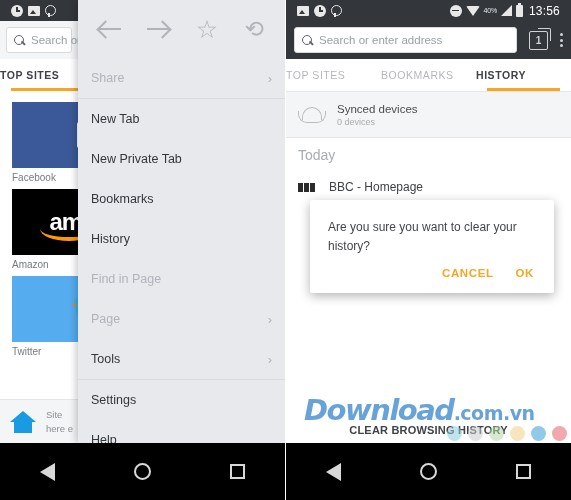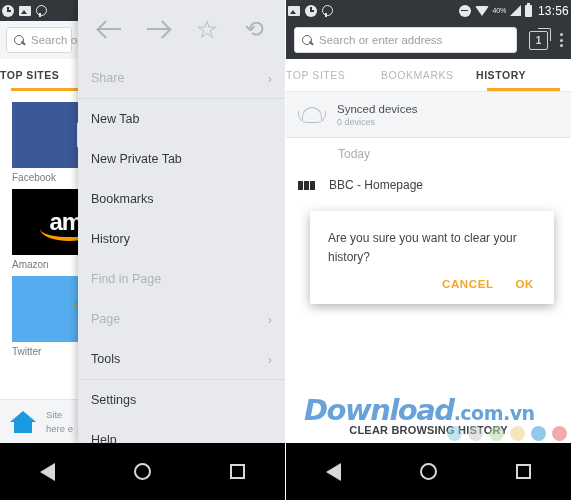--- a/index.html
+++ b/index.html
@@ -11,21 +11,21 @@
   }
   .stage { position: relative; width: 571px; height: 500px; display: flex; }
 
   .phone { position: relative; width: 285px; height: 500px; overflow: hidden; background:#fff; }
   .phone.right { width: 286px; border-left: 1px solid #ffffff; }
 
   
   .statusbar {
     position: absolute; top: 0; left: 0; right: 0; height: 21px;
     background: #33363b; color: #fff;
-    display: flex; align-items: center; padding: 0 2px;
+    display: flex; align-items: center; padding: 0 11px;
   }
   .sb-left { display:flex; align-items:center; gap:5px; }
   .sb-right { margin-left:auto; display:flex; align-items:center; gap:4px; }
   .sb-time { font-size: 12px; color:#fff; letter-spacing:.2px; padding-left:2px;}
   .ico-circ { width:12px;height:12px;border-radius:50%;background:#e8e8e8;position:relative;}
   .ico-circ::after{content:"";position:absolute;left:5px;top:2px;width:1.6px;height:4.5px;background:#33363b;}
   .ico-circ::before{content:"";position:absolute;left:5px;top:5.5px;width:4px;height:1.6px;background:#33363b;}
   .ico-img{width:12px;height:10px;background:#e8e8e8;border-radius:1px;position:relative;}
   .ico-img::after{content:"";position:absolute;left:2px;bottom:1.5px;width:0;height:0;border-left:3.5px solid transparent;border-right:3.5px solid transparent;border-bottom:4px solid #33363b;}
   .ico-pin{width:9px;height:12px;position:relative;}
@@ -108,28 +108,28 @@
   .msep { height:1px; background:#d7dade; margin:0; }
 
   
   .synced { position:absolute; top:92px; left:0; right:0; height:46px; background:#f4f5f6; border-bottom:1px solid #e3e5e6; display:flex; align-items:center; padding:0 12px; gap:13px; }
   .cloud-ico { width:26px; height:16px; position:relative; flex:0 0 26px; }
   .cloud-ico::before{content:"";position:absolute;left:0;bottom:0;width:26px;height:11px;border:1.8px solid #b9bdc1;border-top:none;border-radius:0 0 9px 9px;}
   .cloud-ico::after{content:"";position:absolute;left:4px;top:0;width:18px;height:12px;border:1.8px solid #b9bdc1;border-bottom:none;border-radius:10px 10px 0 0;}
   .synced .t1 { font-size:11.5px; color:#4a4d51; }
   .synced .t2 { font-size:9px; color:#a8acb0; padding-top:2px; }
   .histgroup { position:absolute; top:138px; left:0; right:0; background:#fff; }
-  .group-label { font-size:12px; color:#a8acb0; padding:9px 12px 6px;margin-left:40px; }
+  .group-label { font-size:14px; color:#a8acb0; padding:9px 12px 6px; }
   .hist-item { height:36px; display:flex; align-items:center; padding:0 12px; gap:14px; }
   .favicon { width:17px; height:9px; background:#fff; display:flex; gap:1px; flex:0 0 17px; }
   .favicon i { flex:1; background:#2b2b2b; display:block; }
   .hist-title { font-size:12px; color:#3e4145; }
   .dialog {
     position:absolute; top:200px; left:24px; width:244px;
-    background:#fff; border-radius:2px; box-shadow:0 3px 11px rgba(0,0,0,.3); z-index:30;margin-top:11px;
+    background:#fff; border-radius:2px; box-shadow:0 3px 11px rgba(0,0,0,.3); z-index:30;
   }
   .dialog-msg { font-size:12px; color:#43464a; line-height:1.55; padding:18px 18px 4px; }
   .dialog-btns { display:flex; justify-content:flex-end; gap:22px; padding:8px 20px 14px; }
   .dialog-btns button {
     background:none; border:none; font-family:inherit;
     font-size:11.5px; font-weight:bold; letter-spacing:.6px; color:#f5a623; cursor:pointer;
   }
 
   
   .watermark { position:absolute; left:0; right:0; bottom:57px; height:50px; z-index:35; pointer-events:none;margin-top:47px; }

